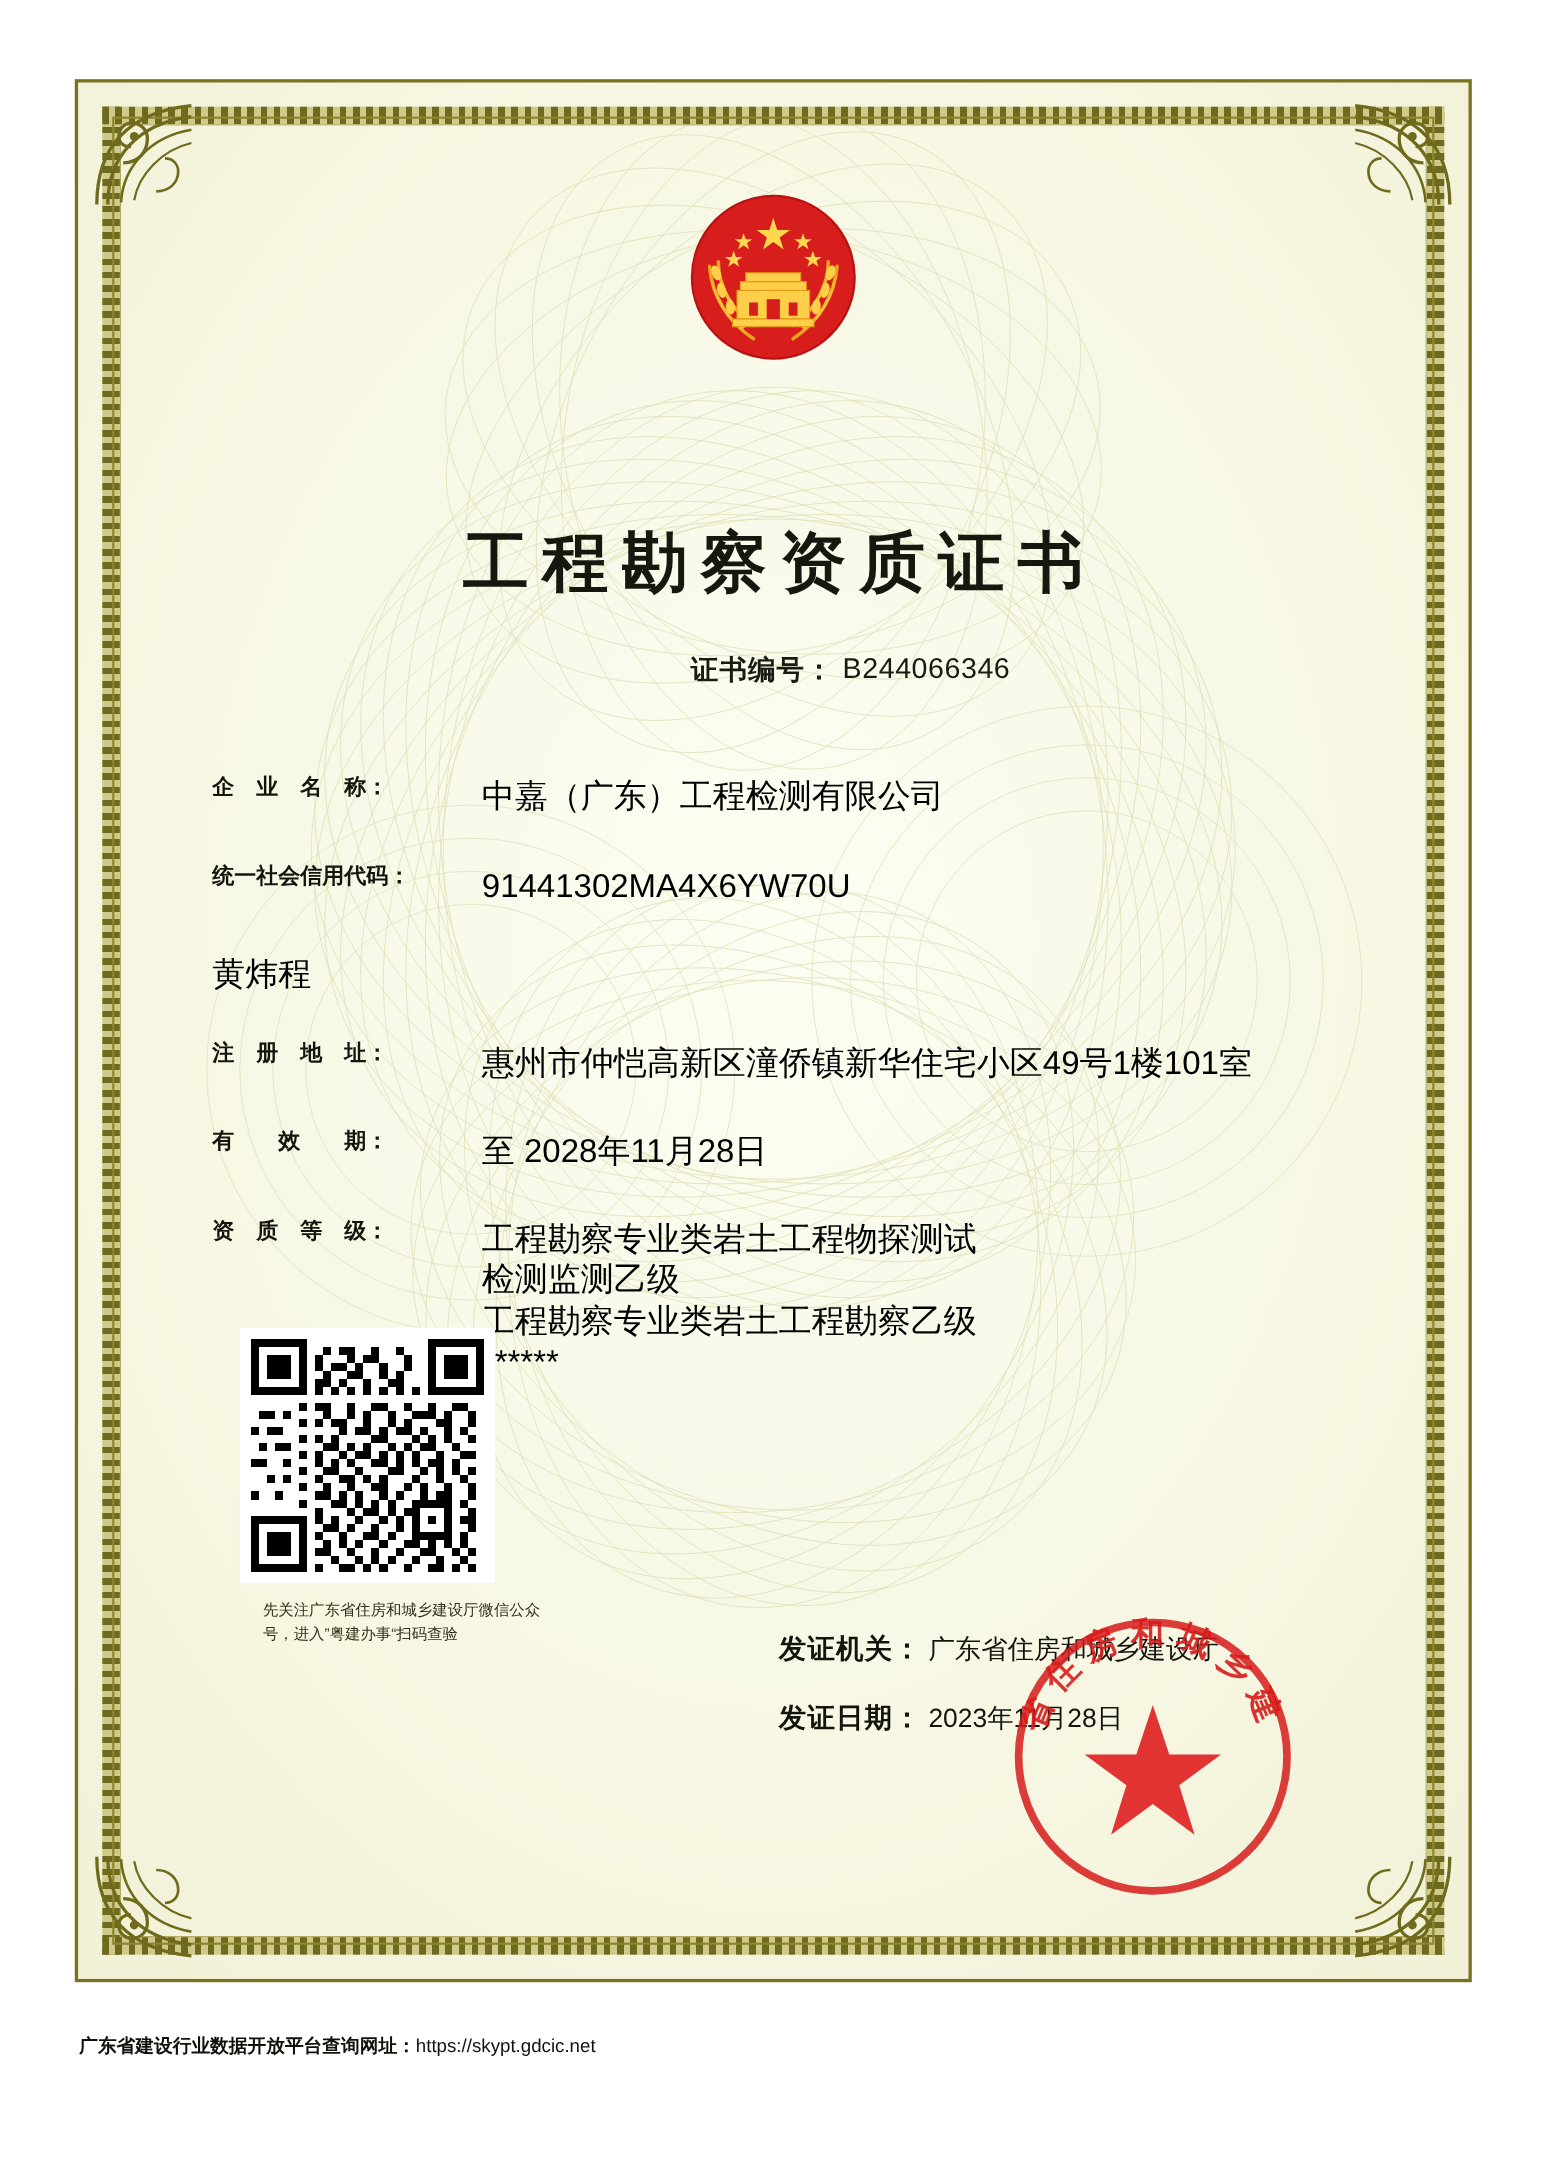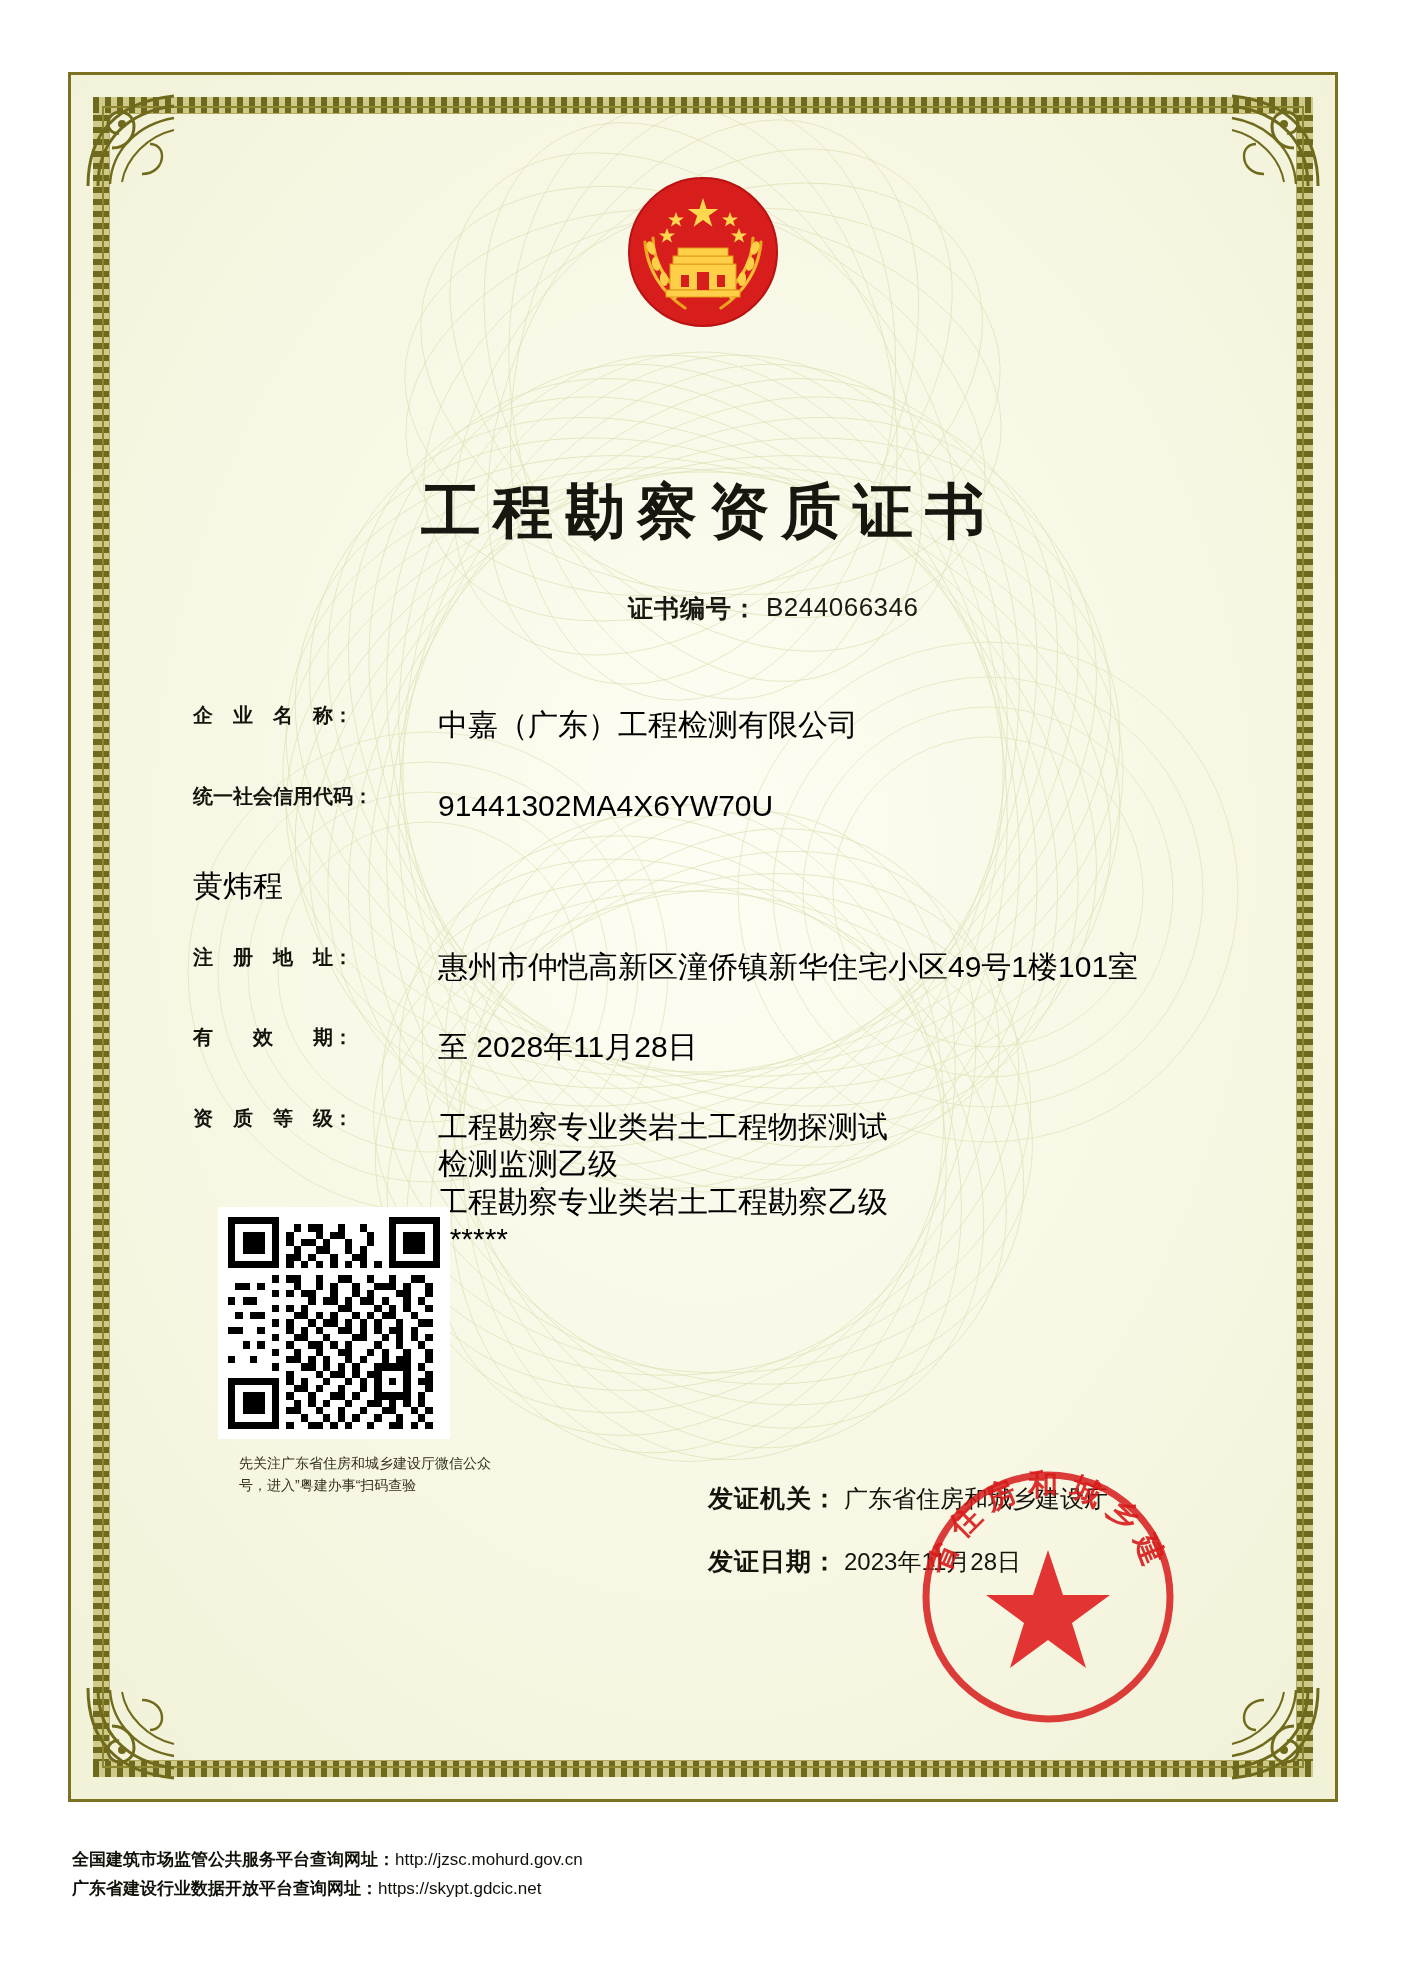--- a/index.html
+++ b/index.html
@@ -693,20 +693,17 @@
         <text font-family="'DejaVu Sans', sans-serif" font-size="30" fill="#d71b1b" opacity="0.9" letter-spacing="10" font-weight="bold">
           <textPath href="#sealArc" startOffset="50%" text-anchor="middle">广东省住房和城乡建设厅</textPath>
         </text>
       </svg>
     </div>
 
   </div>
 
   <div class="footer">
     <div class="footer-line">
-      <span class="flabel">全国建筑市场监管公共服务平台查询网址：</span><span class="furl">http://jzsc.mohurd.gov.cn</span>
-    </div>
-    <div class="footer-line">
       <span class="flabel">广东省建设行业数据开放平台查询网址：</span><span class="furl">https://skypt.gdcic.net</span>
     </div>
   </div>
 
 </div>
 
 </body></html>

